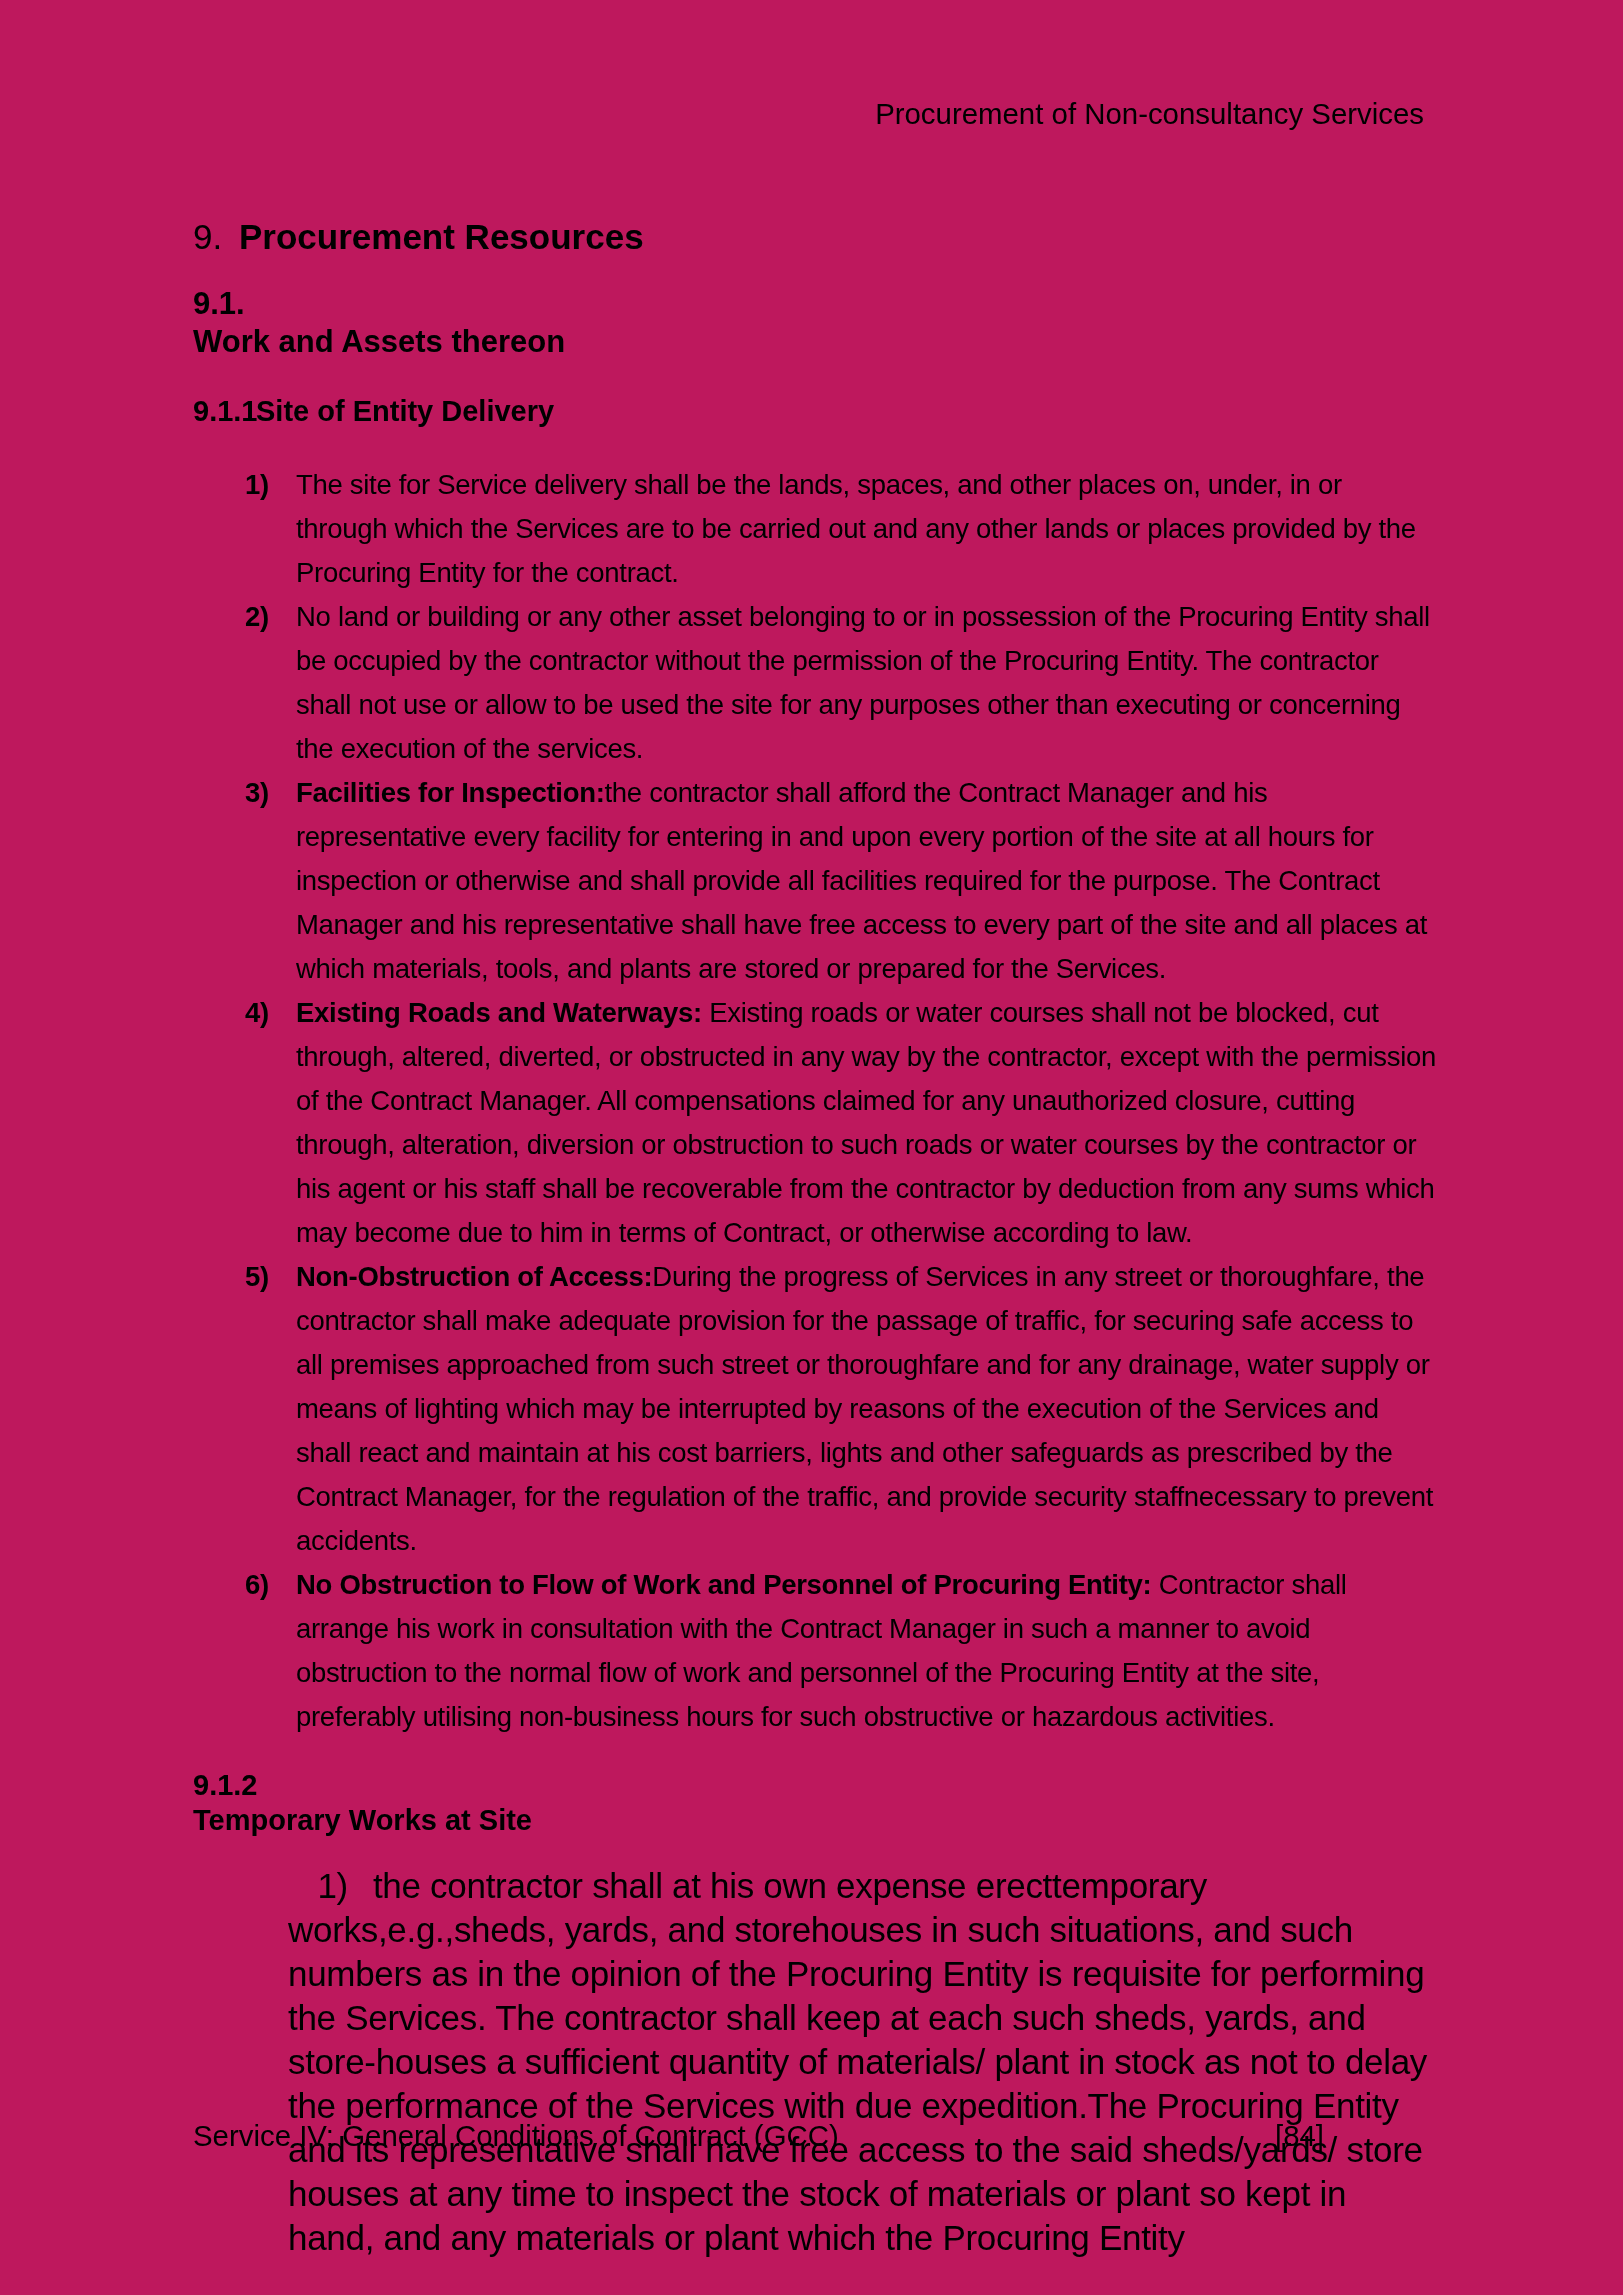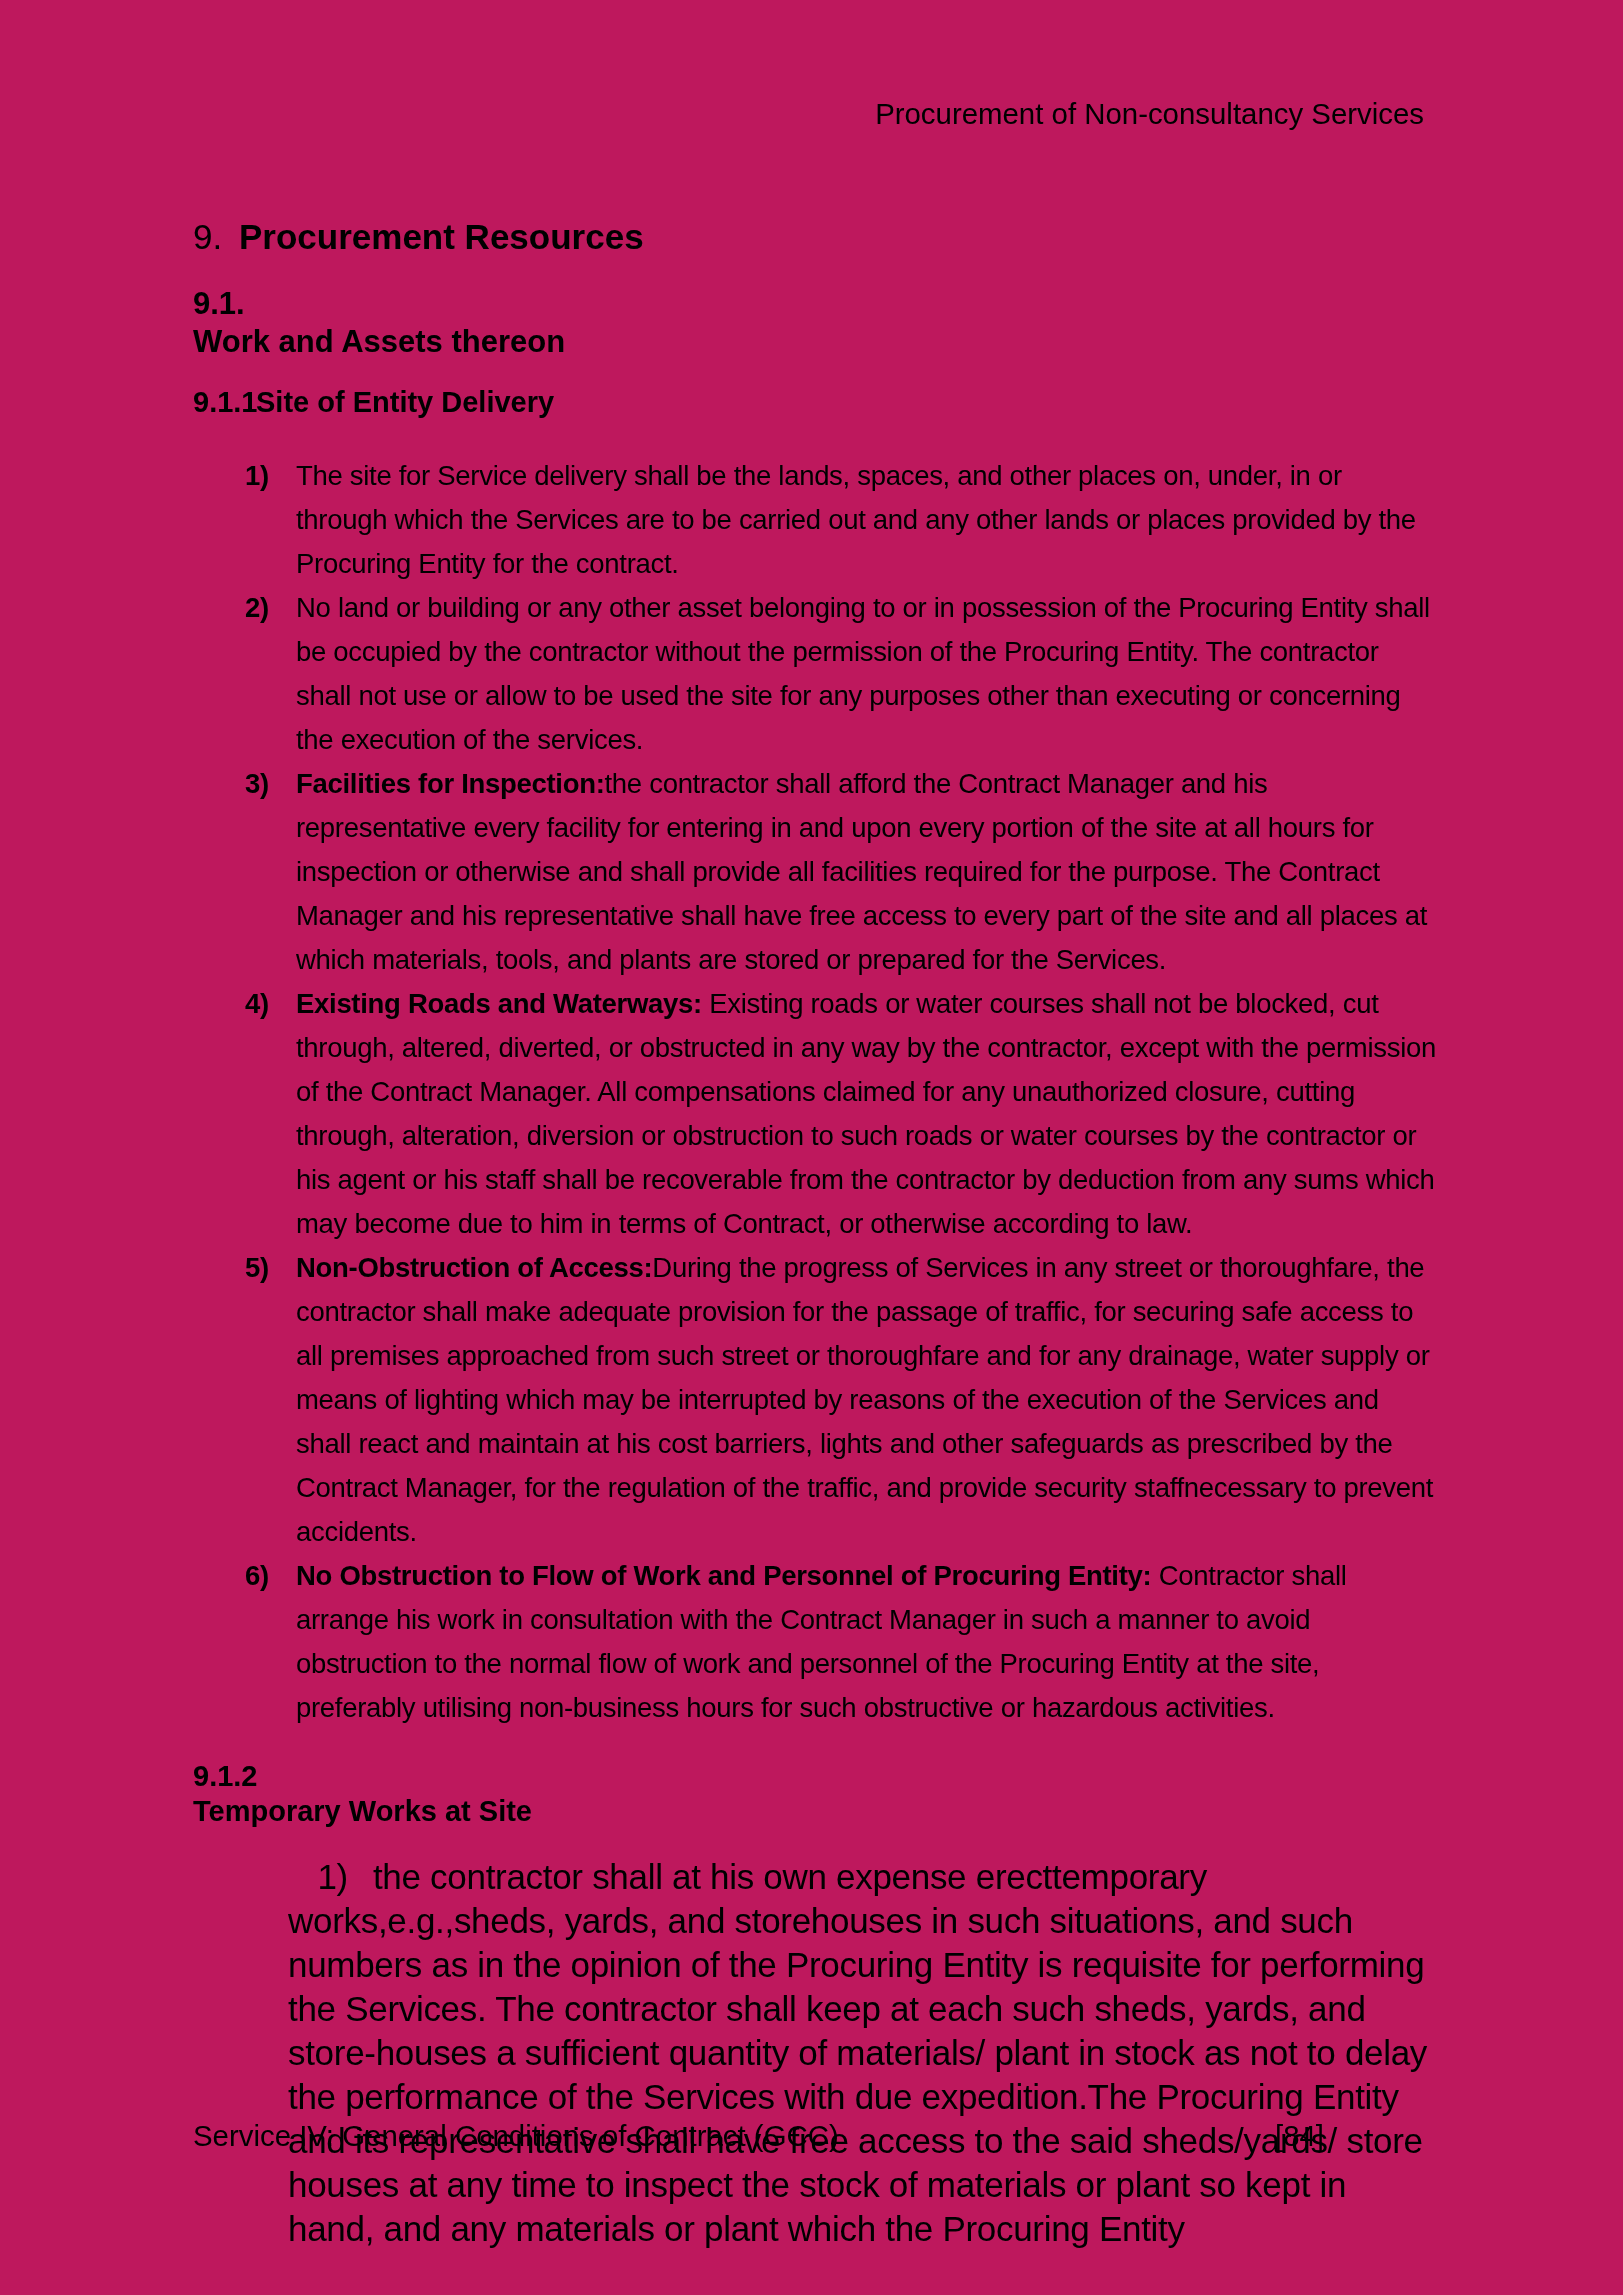--- a/index.html
+++ b/index.html
@@ -21,21 +21,21 @@
   }
   .content {
     position:absolute; top:196px; left:193px; right:185px;
   }
   
   .h1 { display:flex; margin-top:19.6px; font-size:35px; line-height:42px; }
   .h1 .h-num { width:46px; flex:none; font-weight:normal; }
   .h1 .h-text { font-weight:bold; }
   .h2 { display:flex; margin-top:27.5px; font-size:31px; line-height:38px; font-weight:bold;flex-direction:column; }
   .h2 .h-num { width:63px; flex:none; }
-  .h3 { display:flex; margin-top:24px; font-size:29px; line-height:35px; font-weight:bold; }
+  .h3 { display:flex; margin-top:33px; font-size:29px; line-height:35px; font-weight:bold; }
   .h3 .h-num { width:63px; flex:none; }
   
   .list { margin-top:34px; font-size:27.5px; line-height:44px; letter-spacing:-0.3px; }
   .list-item { display:flex; }
   .item-num { margin-left:52px; width:51px; flex:none; font-weight:bold; }
   .item-body { flex:1; }
   .lead-bold { font-weight:bold; }
   
   .h3-second { margin-top:29px;flex-direction:column; }
   .tw-para {

